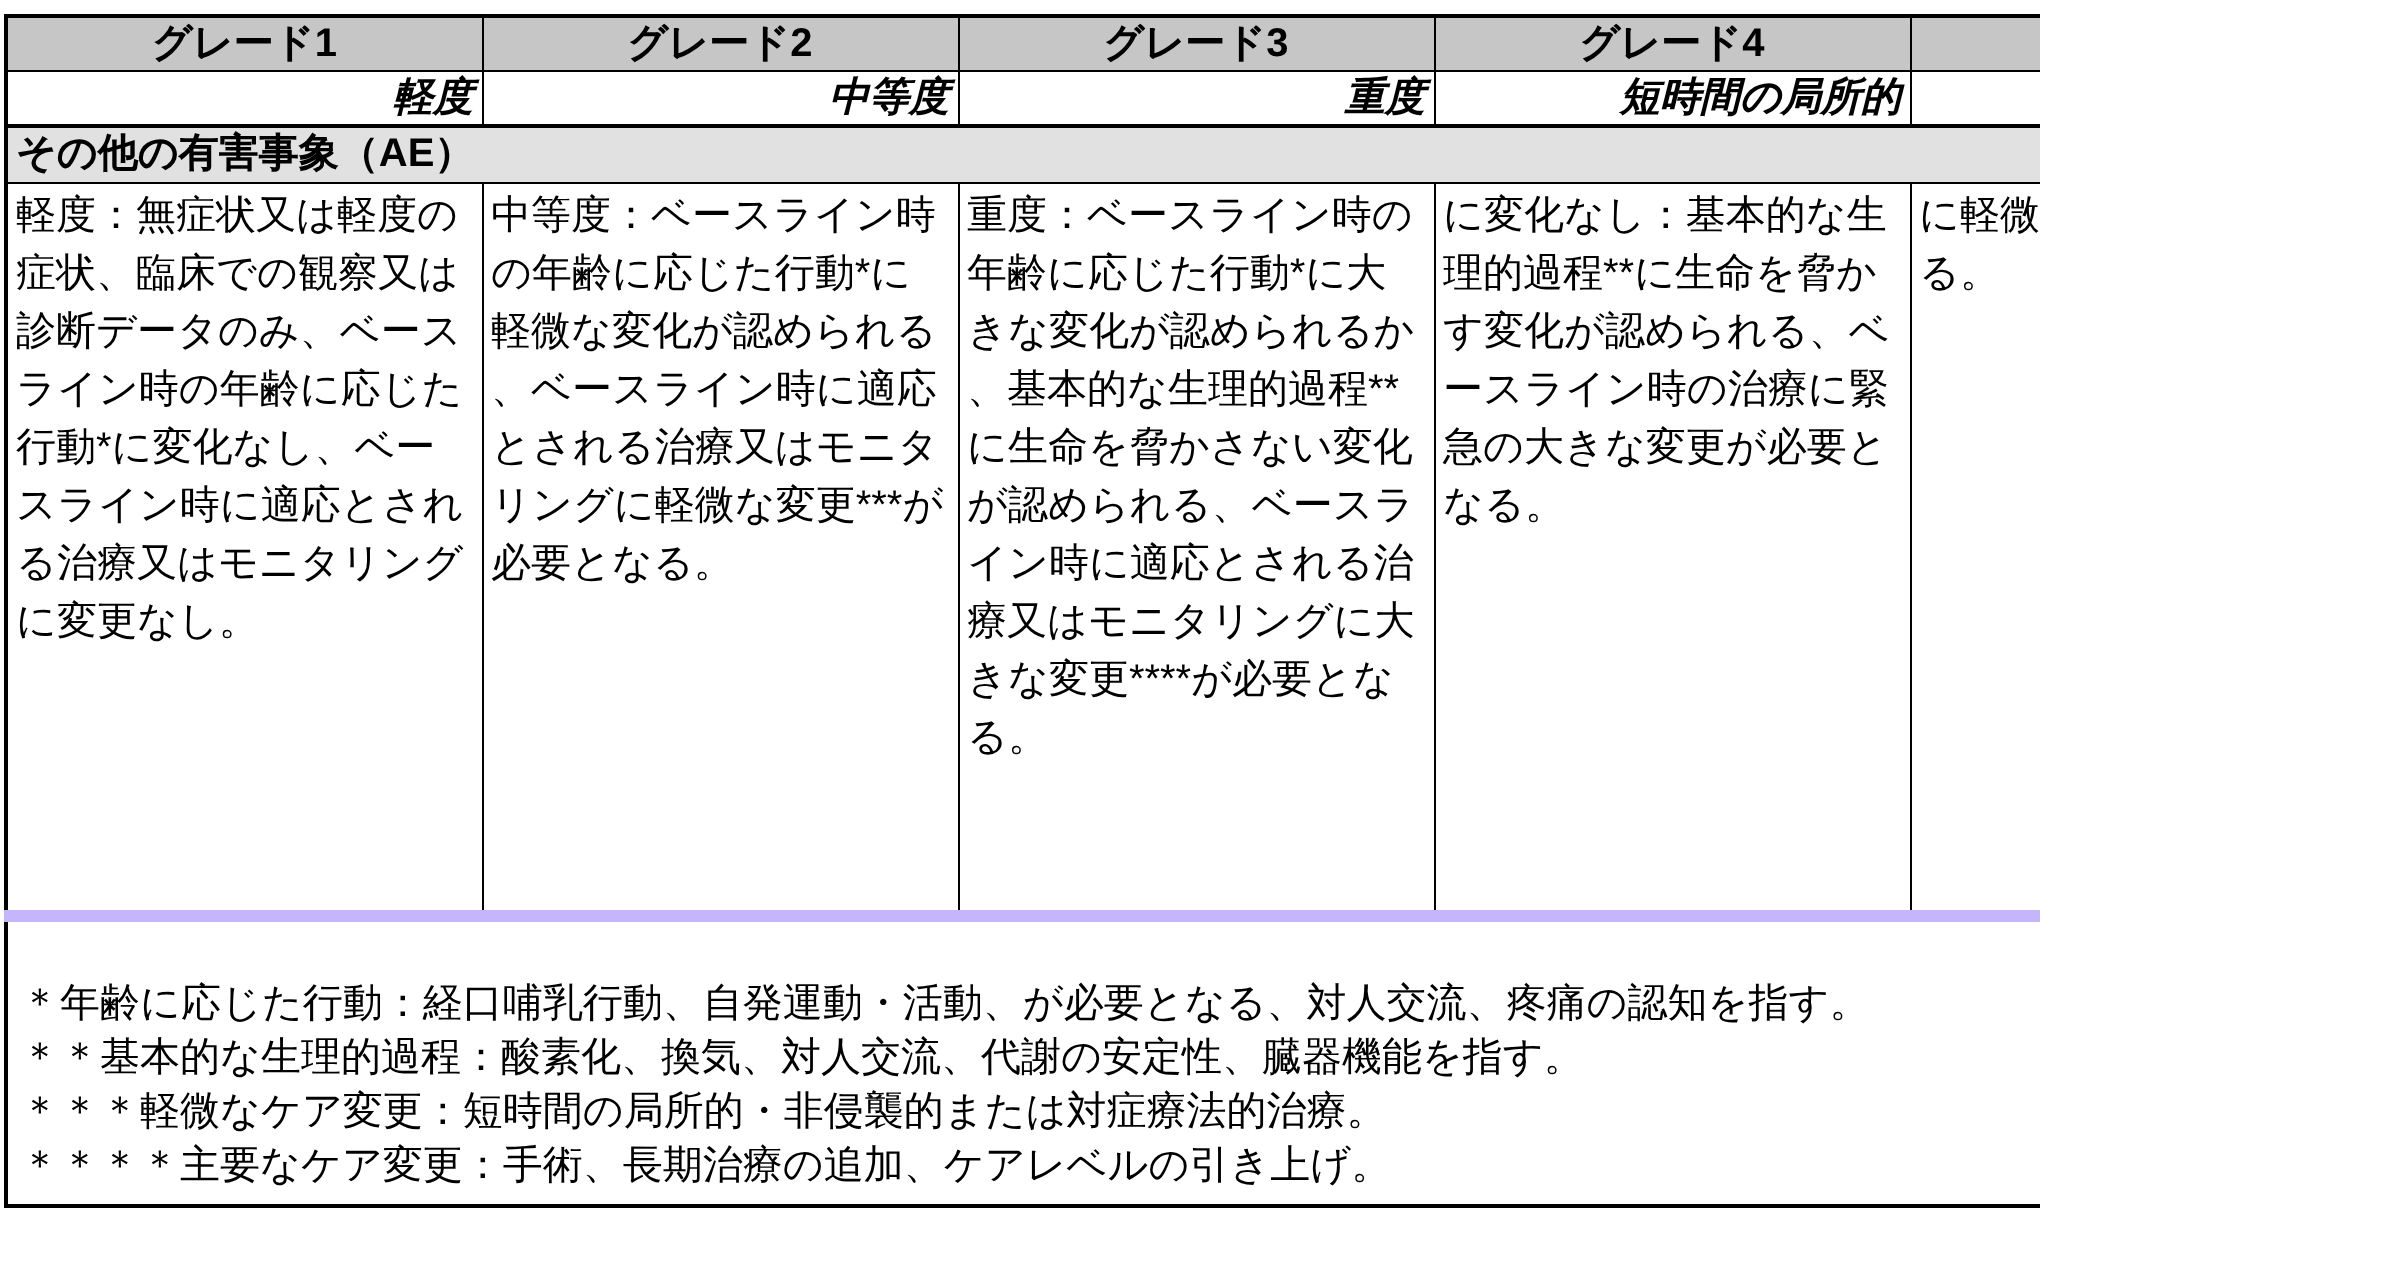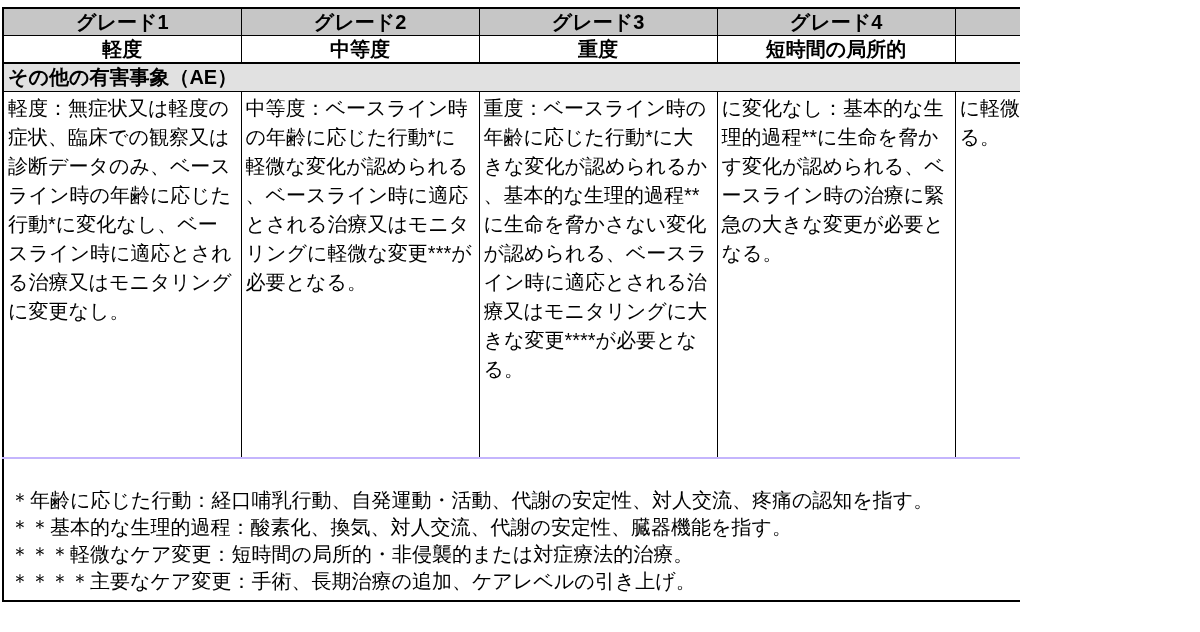--- a/index.html
+++ b/index.html
@@ -34,41 +34,42 @@
   tr.grade-header-row th {
     background: #C6C6C6;
     font-weight: 700;
     text-align: center;
     height: 27px;
     line-height: 24px;
     white-space: nowrap;
   }
   tr.severity-row td {
     font-weight: 700;
-    text-align: center;
+    text-align: right;
     height: 27px;
     line-height: 24px;
     border-bottom: 2px solid #000;
     white-space: nowrap;
+    font-style: italic;
   }
   tr.section-row td {
     background: #E1E1E1;
     font-weight: 700;
     height: 28px;
     line-height: 25px;
     white-space: nowrap;
     margin-top: 21px;
   }
   tr.description-row td {
     height: 366px;
     line-height: 29px;
     padding: 2px 4px;
     word-break: break-all;
     line-break: anywhere;
-    border-bottom: 2px solid #c4b5fd;
+    border-bottom: 6px solid #c4b5fd;
   }
   tr.footnotes-row td {
     padding: 28px 6px 5px 6px;
   }
   .footnote-line {
     line-height: 27px;
     white-space: nowrap;
   }
   tr.final-row td {
     height: 26px;
@@ -109,21 +110,21 @@
       </tr>
       <tr class="description-row">
         <td>軽度：無症状又は軽度の症状、臨床での観察又は診断データのみ、ベースライン時の年齢に応じた行動*に変化なし、ベースライン時に適応とされる治療又はモニタリングに変更なし。</td>
         <td>中等度：ベースライン時の年齢に応じた行動*に軽微な変化が認められる、ベースライン時に適応とされる治療又はモニタリングに軽微な変更***が必要となる。</td>
         <td>重度：ベースライン時の年齢に応じた行動*に大きな変化が認められるか、基本的な生理的過程**に生命を脅かさない変化が認められる、ベースライン時に適応とされる治療又はモニタリングに大きな変更****が必要となる。</td>
         <td>に変化なし：基本的な生理的過程**に生命を脅かす変化が認められる、ベースライン時の治療に緊急の大きな変更が必要となる。</td>
         <td>に軽微な変化が認められる。</td>
       </tr>
       <tr class="footnotes-row">
         <td colspan="5">
-          <div class="footnote-line">＊年齢に応じた行動：経口哺乳行動、自発運動・活動、代謝の安定性、対人交流、疼痛の認知を指す。</div>
+          <div class="footnote-line">＊年齢に応じた行動：経口哺乳行動、自発運動・活動、が必要となる、対人交流、疼痛の認知を指す。</div>
           <div class="footnote-line">＊＊基本的な生理的過程：酸素化、換気、対人交流、代謝の安定性、臓器機能を指す。</div>
           <div class="footnote-line">＊＊＊軽微なケア変更：短時間の局所的・非侵襲的または対症療法的治療。</div>
           <div class="footnote-line">＊＊＊＊主要なケア変更：手術、長期治療の追加、ケアレベルの引き上げ。</div>
         </td>
       </tr>
     </tbody>
   </table>
 </div>
 
 </body></html>

